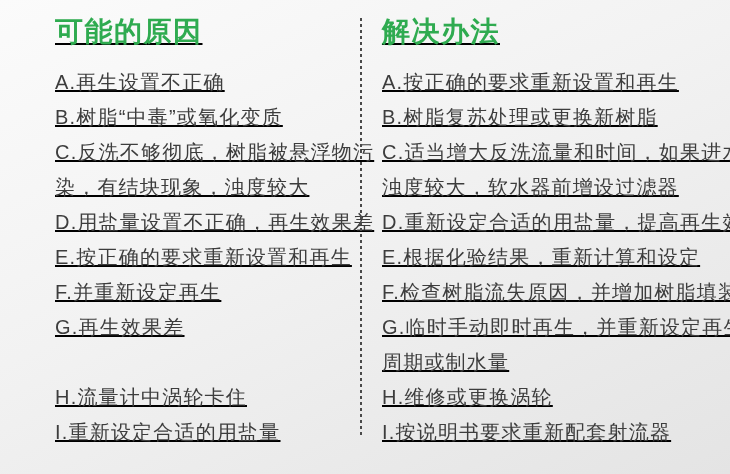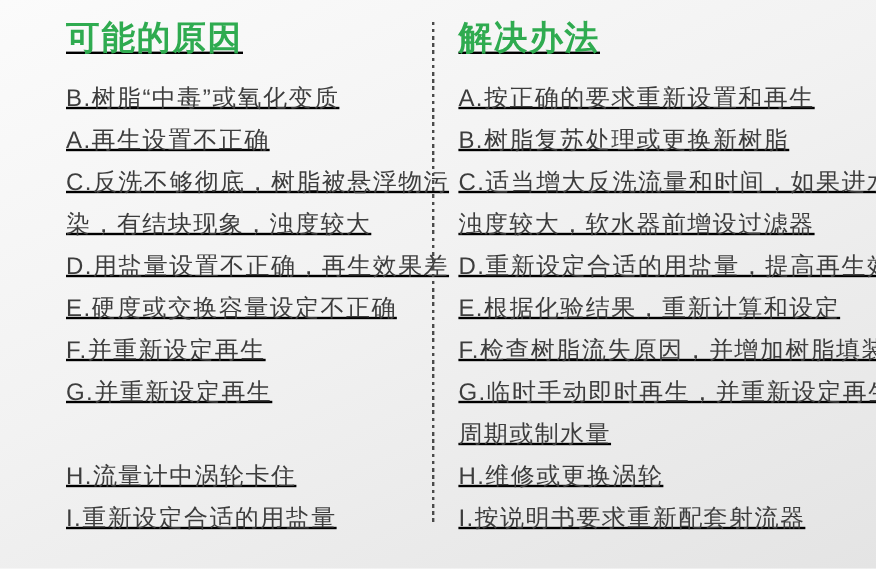--- a/index.html
+++ b/index.html
@@ -64,28 +64,28 @@
     );
   }
 </style>
 </head>
 <body>
 
 <div class="page">
   <div class="col left">
     <h2 class="col-title">可能的原因</h2>
     <div class="lines">
+        <div class="line">A.再生设置不正确</div>
         <div class="line">B.树脂“中毒”或氧化变质</div>
-        <div class="line">A.再生设置不正确</div>
         <div class="line">C.反洗不够彻底，树脂被悬浮物污</div>
         <div class="line">染，有结块现象，浊度较大</div>
         <div class="line">D.用盐量设置不正确，再生效果差</div>
-        <div class="line">E.硬度或交换容量设定不正确</div>
+        <div class="line">E.按正确的要求重新设置和再生</div>
         <div class="line">F.并重新设定再生</div>
-        <div class="line">G.并重新设定再生</div>
+        <div class="line">G.再生效果差</div>
         <div class="line"></div>
         <div class="line">H.流量计中涡轮卡住</div>
         <div class="line">I.重新设定合适的用盐量</div>
       </div>
   </div>
 
   <div class="divider"></div>
 
   <div class="col right">
     <h2 class="col-title">解决办法</h2>

